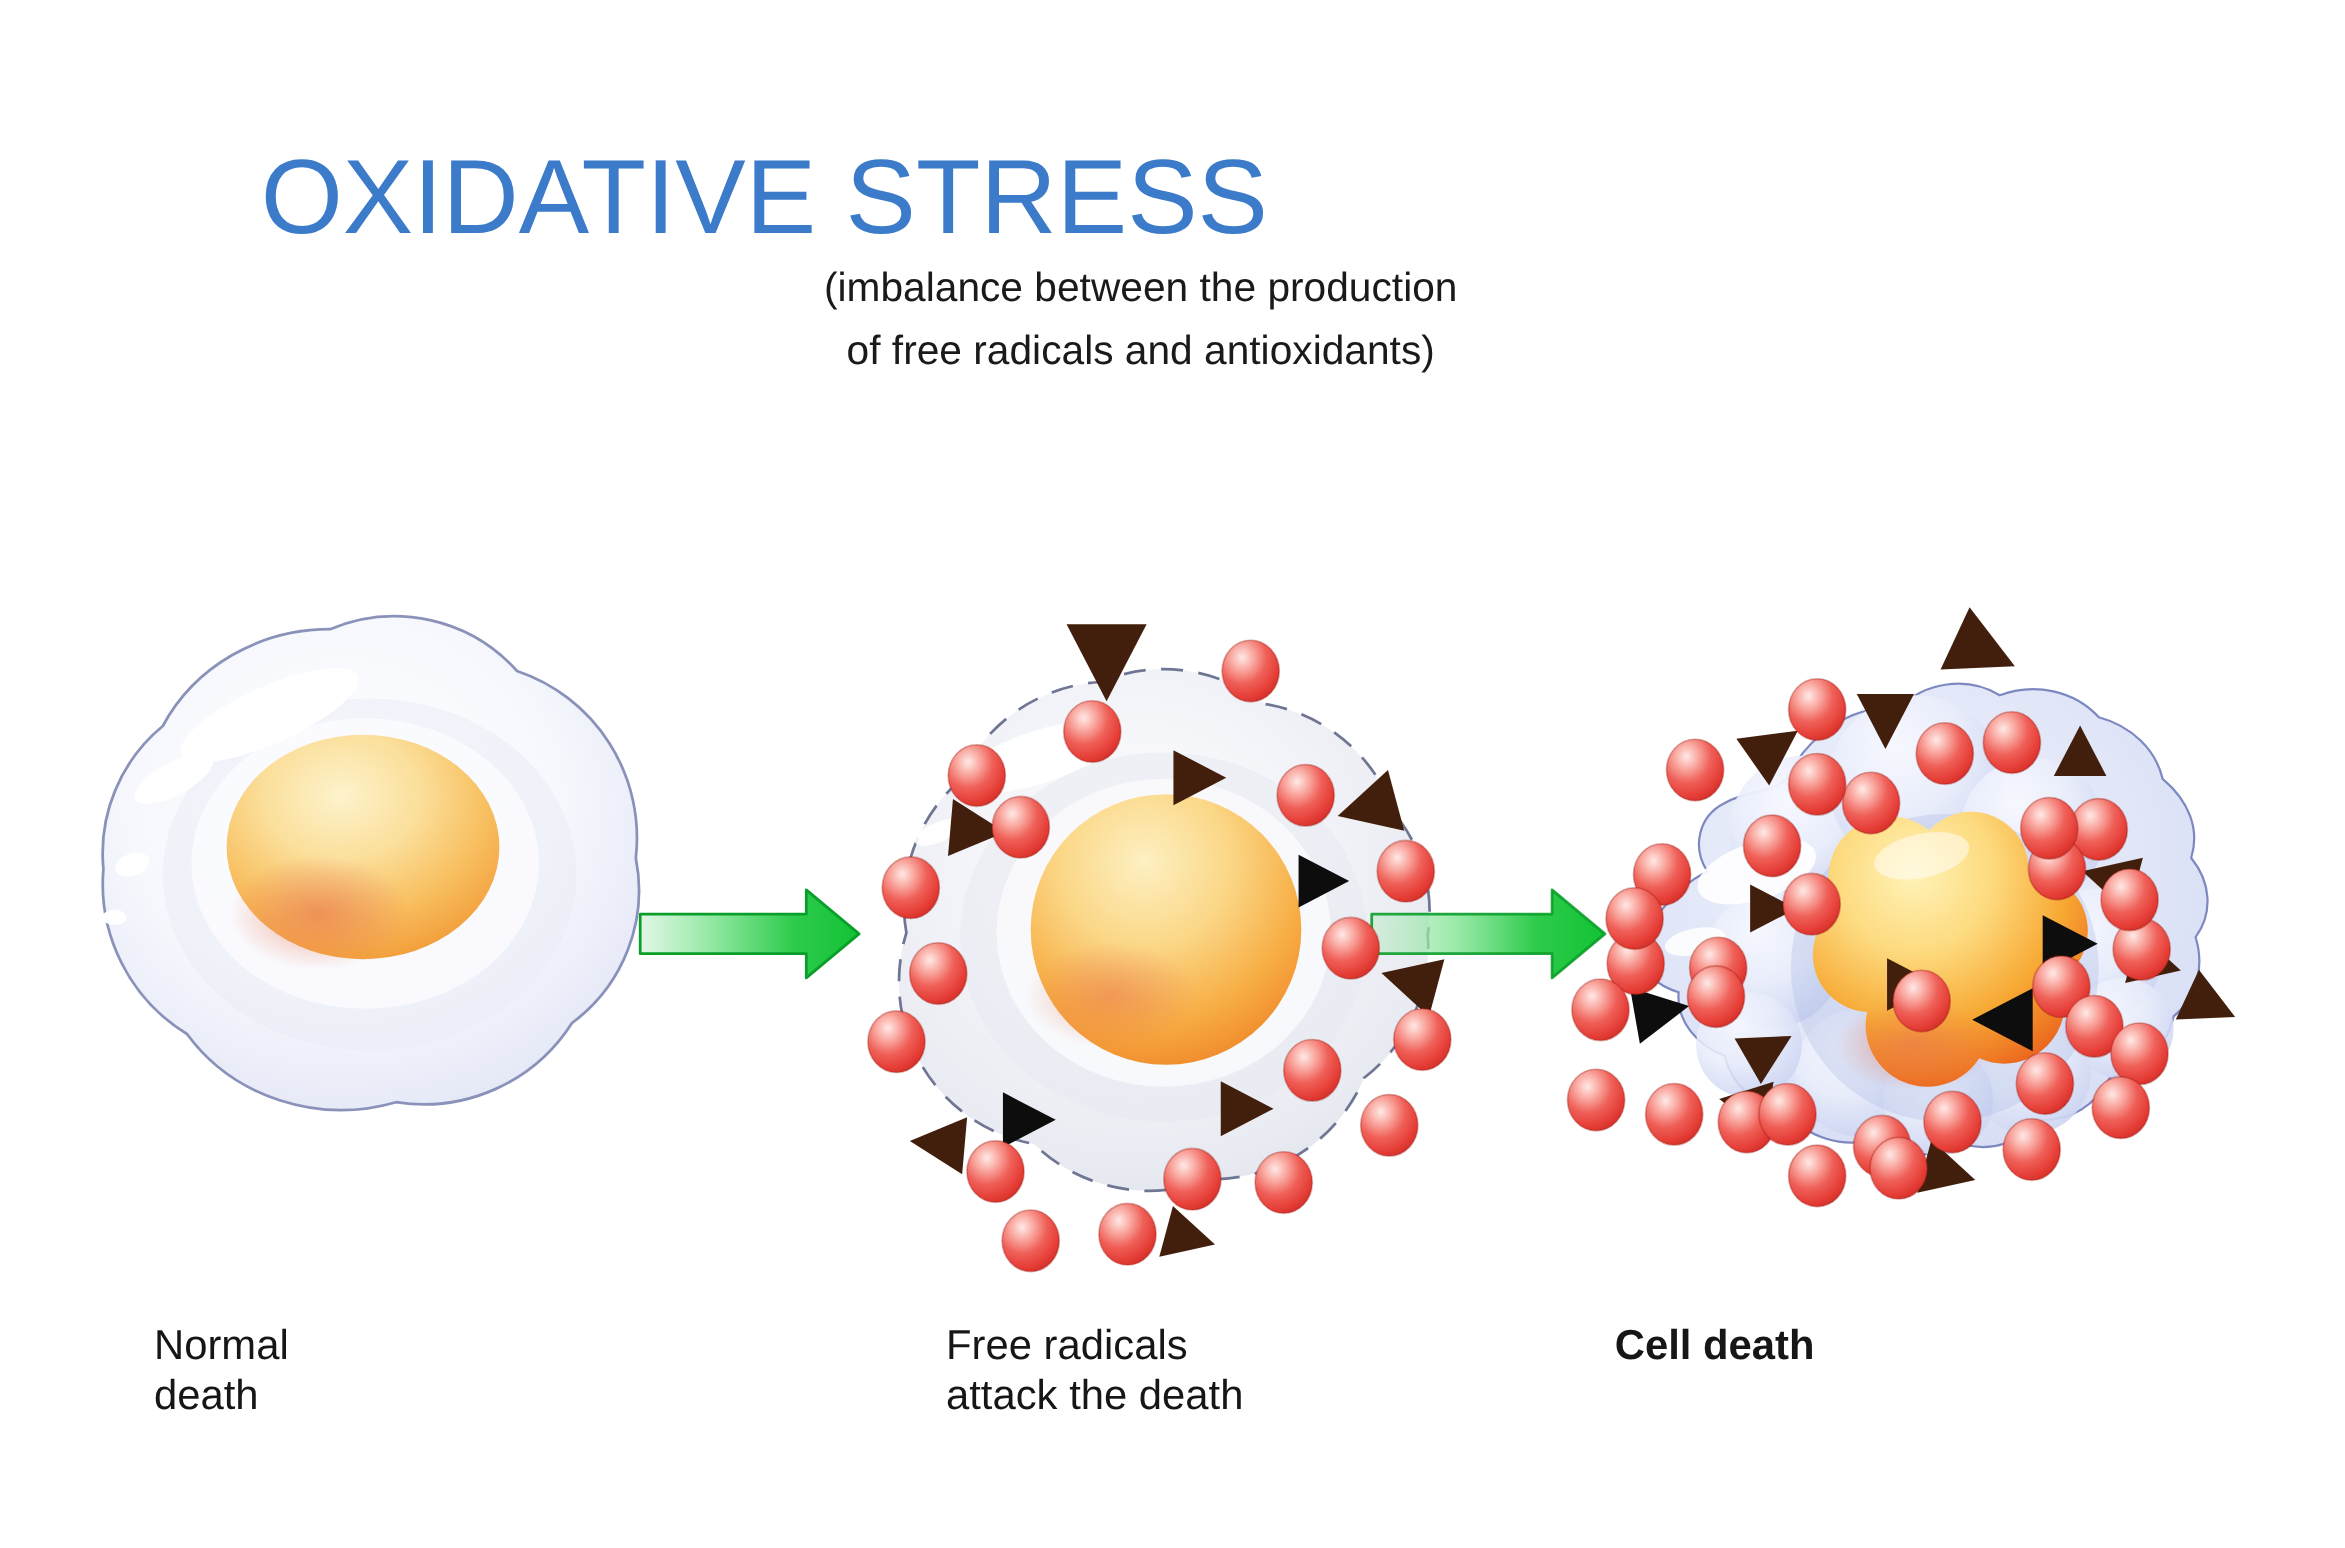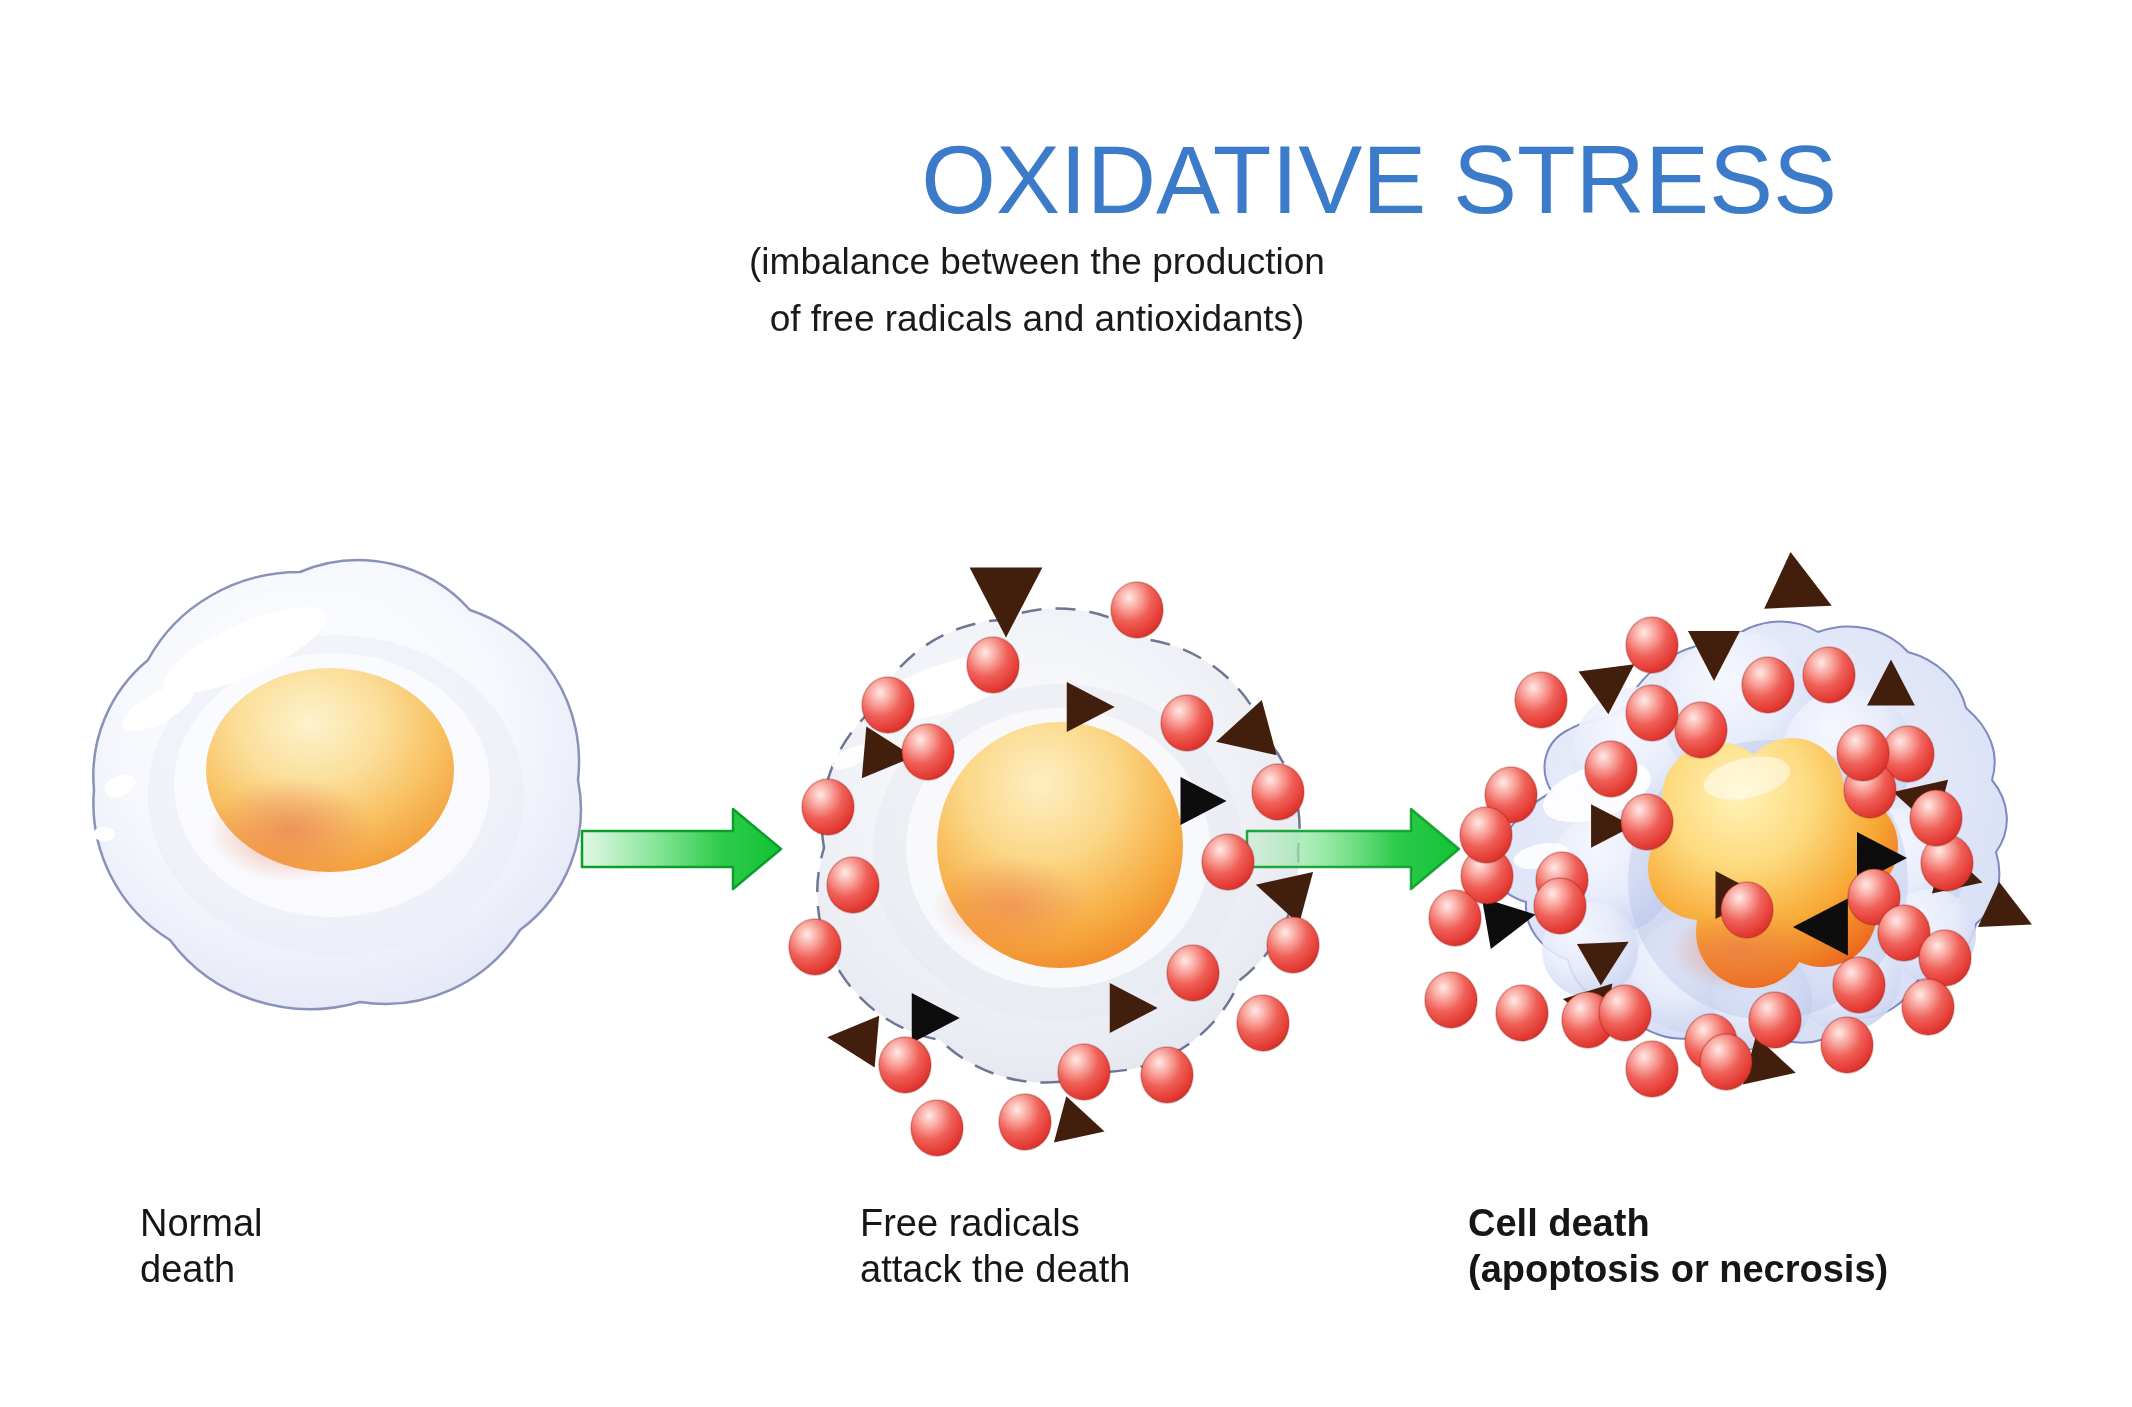--- a/index.html
+++ b/index.html
@@ -6,21 +6,21 @@
   .stage{
     position:relative;
     width:2132px;height:1407px;
     background:#ffffff;
     overflow:hidden;
     font-family:"Liberation Sans", sans-serif;
   }
   .title{
     position:absolute;
     left:237px;top:130px;width:1600px;
-    text-align:right;
+    text-align:left;
     font-size:96px;line-height:100px;font-weight:400;
     color:var(--title-blue,#3b7bca);
     letter-spacing:0px;
     white-space:nowrap;
   }
   .subtitle{
     position:absolute;
     left:237px;top:233px;width:1600px;
     text-align:center;
     font-size:37px;line-height:57px;font-weight:400;
@@ -259,16 +259,15 @@
   <div class="stage-label" style="left:140px;width:400px;">
     <div>Normal</div>
     <div>death</div>
   </div>
   <div class="stage-label" style="left:860px;width:400px;">
     <div>Free radicals</div>
     <div>attack the death</div>
   </div>
   <div class="stage-label" style="left:1468px;width:550px;font-weight:bold;">
     <div>Cell death</div>
-    <div>(apoptosis or necrosis)</div>
   </div>
 
 </div>
 
 </body></html>

